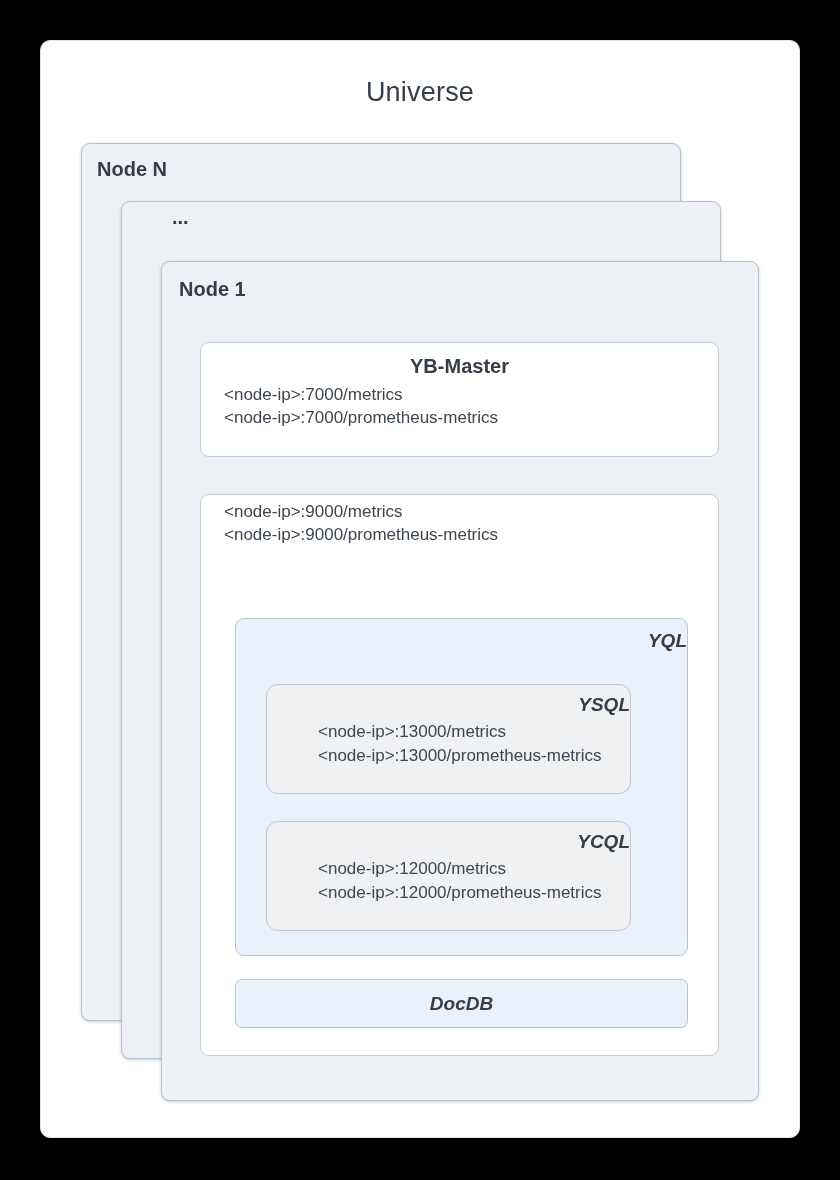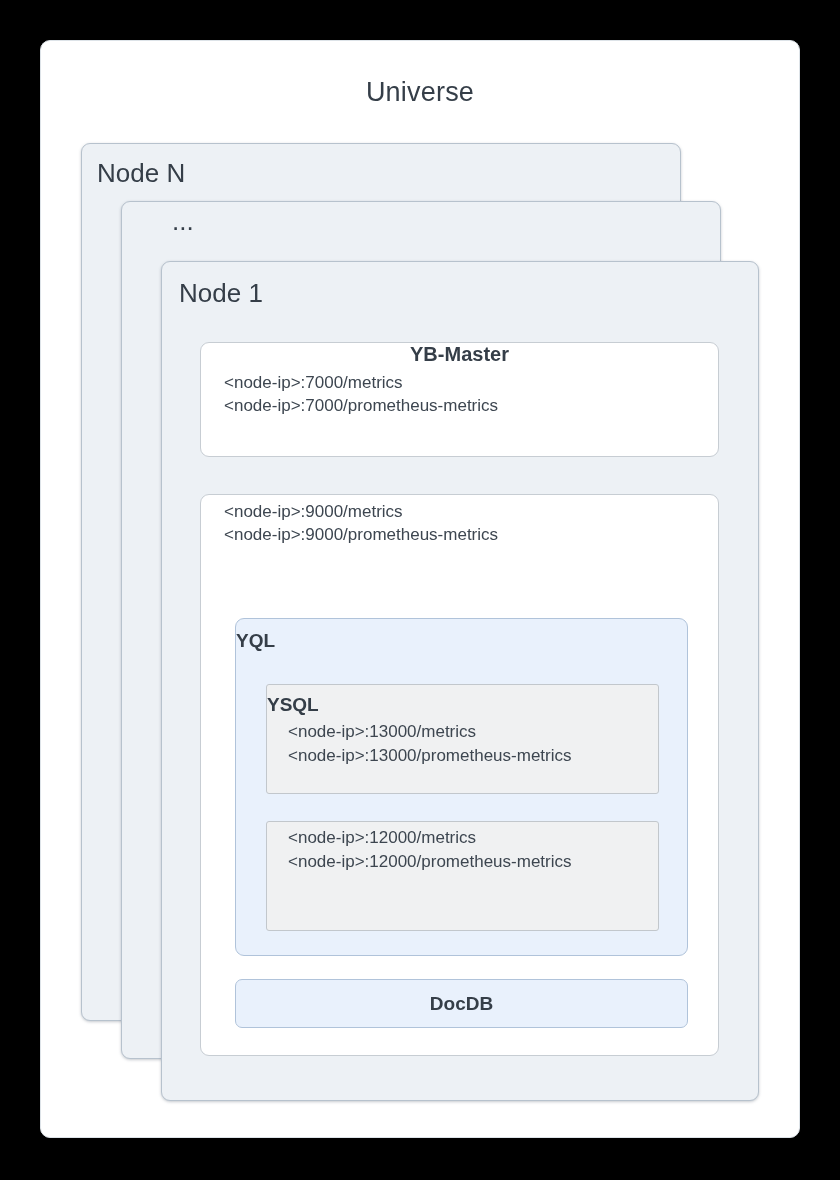--- a/index.html
+++ b/index.html
@@ -43,38 +43,39 @@
     background: var(--node-fill);
     border: 1.5px solid var(--node-border);
     border-radius: 9px;
     box-shadow: 0 1px 3px rgba(90,100,115,0.35);
   }
   .node-box-n   { left: 40px;  top: 102px; width: 600px; height: 878px; }
   .node-box-dots{ left: 80px;  top: 160px; width: 600px; height: 858px; }
   .node-box-1   { left: 120px; top: 220px; width: 598px; height: 840px; }
   .node-label {
     position: absolute;
-    font-size: 26px; font-weight: normal;
+    font-size: 20px; font-weight: bold;
     color: var(--heading-text);
   }
   .node-box-n .node-label    { left: 15px; top: 14px; }
   .node-box-dots .node-label { left: 50px; top: 4px;  }
   .node-box-1 .node-label    { left: 17px; top: 16px; }
   .white-box {
     position: absolute;
     background: var(--card-bg);
     border: 1.5px solid var(--white-box-border);
     border-radius: 9px;
   }
   .yb-master-box  { left: 38px; top: 80px;  width: 519px; height: 115px; }
   .yb-tserver-box { left: 38px; top: 232px; width: 519px; height: 562px; }
   .box-title {
     text-align: center;
     font-size: 20px; font-weight: bold;
     color: var(--heading-text);
+    padding-top: 12px;
   }
   .yb-tserver-box > .box-title { padding-top: 13px; }
   .box-lines {
     margin-top: 5px;
     padding-left: 23px;
   }
   .metric-line {
     font-size: 17px;
     line-height: 23px;
     color: var(--body-text);
@@ -82,32 +83,34 @@
   }
   .yql-box {
     position: absolute;
     left: 34px; top: 123px;
     width: 453px; height: 338px;
     background: var(--blue-fill);
     border: 1.5px solid var(--blue-border);
     border-radius: 9px;
   }
   .inner-title {
-    text-align: left;
+    text-align: right;
     font-size: 19px; font-weight: bold;
     color: var(--heading-text);
     padding-top: 11px;
+    font-style: italic;
   }
   .api-box {
     position: absolute;
     left: 30px;
-    width: 393px; height: 110px;
+    width: 365px; height: 110px;
     background: var(--gray-fill);
     border: 1.5px solid var(--gray-border);
-    border-radius: 3px;
+    border-radius: 12px;
+    padding-left: 30px;
   }
   .ysql-box { top: 65px; }
   .ycql-box { top: 202px; }
   .api-box .inner-title { padding-top: 9px; }
   .api-box .box-lines { margin-top: 4px; padding-left: 21px; }
   .api-box .metric-line { line-height: 24px; }
   .docdb-box {
     position: absolute;
     left: 34px; top: 484px;
     width: 453px; height: 49px;
@@ -154,20 +157,21 @@
 
         <div class="api-box ysql-box">
           <div class="inner-title">YSQL</div>
           <div class="box-lines">
             <div class="metric-line">&lt;node-ip&gt;:13000/metrics</div>
             <div class="metric-line">&lt;node-ip&gt;:13000/prometheus-metrics</div>
           </div>
         </div>
 
         <div class="api-box ycql-box">
+          <div class="inner-title">YCQL</div>
           <div class="box-lines">
             <div class="metric-line">&lt;node-ip&gt;:12000/metrics</div>
             <div class="metric-line">&lt;node-ip&gt;:12000/prometheus-metrics</div>
           </div>
         </div>
       </div>
 
       <div class="docdb-box">
         <div class="inner-title">DocDB</div>
       </div>

